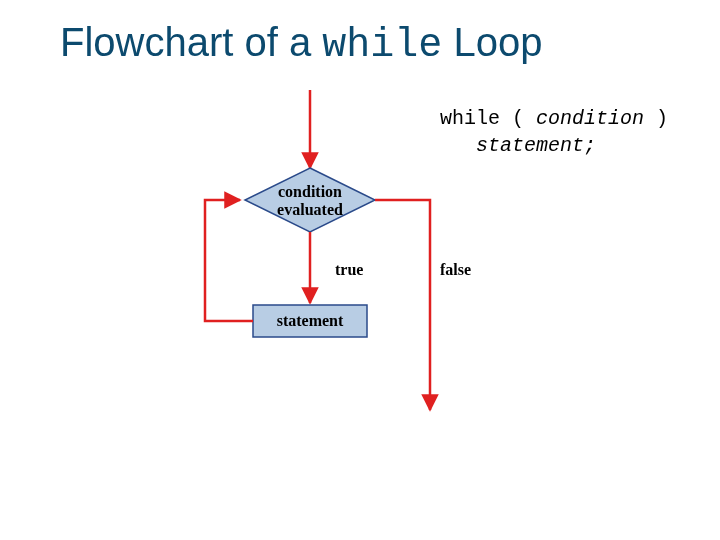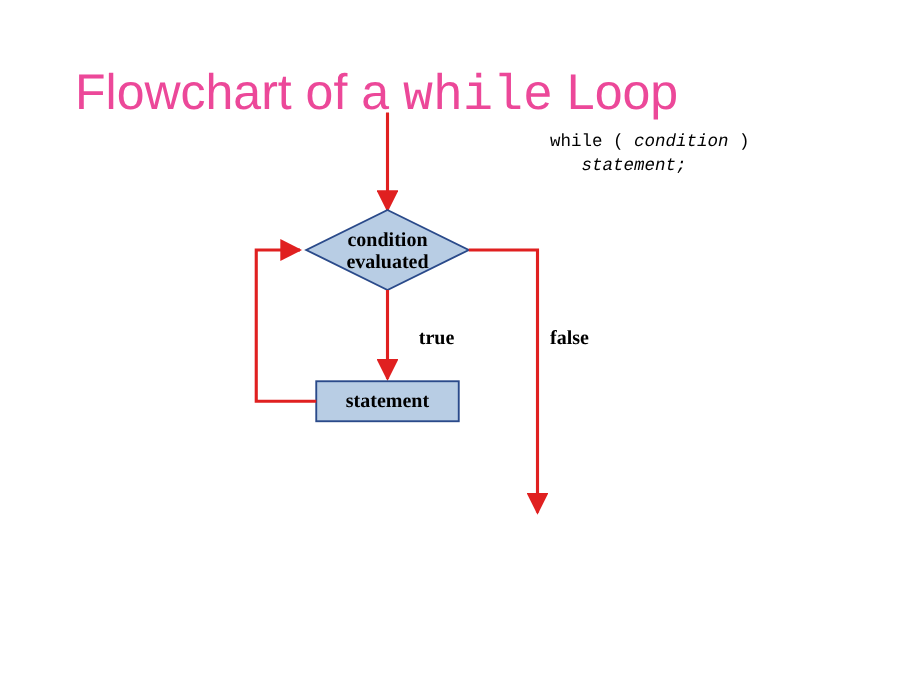--- a/index.html
+++ b/index.html
@@ -10,33 +10,32 @@
     background: #ffffff;
     font-family: Arial, Helvetica, sans-serif;
     position: relative;
     overflow: hidden;
   }
   .title {
     position: absolute;
     top: 20px;
     left: 60px;
     font-size: 40px;
-    color: #ec4899;
+    color: #0c4a6e;
     white-space: pre;
-    margin-top: 32px;
   }
   .title .mono {
     font-family: "Courier New", Courier, monospace;
   }
   .code {
     position: absolute;
     top: 105px;
     left: 440px;
     font-family: "Courier New", Courier, monospace;
-    font-size: 14px;
+    font-size: 20px;
     line-height: 1.35;
     color: #000;
     white-space: pre;
   }
   .code .italic { font-style: italic; }
   svg.diagram {
     position: absolute;
     top: 0;
     left: 0;
   }

